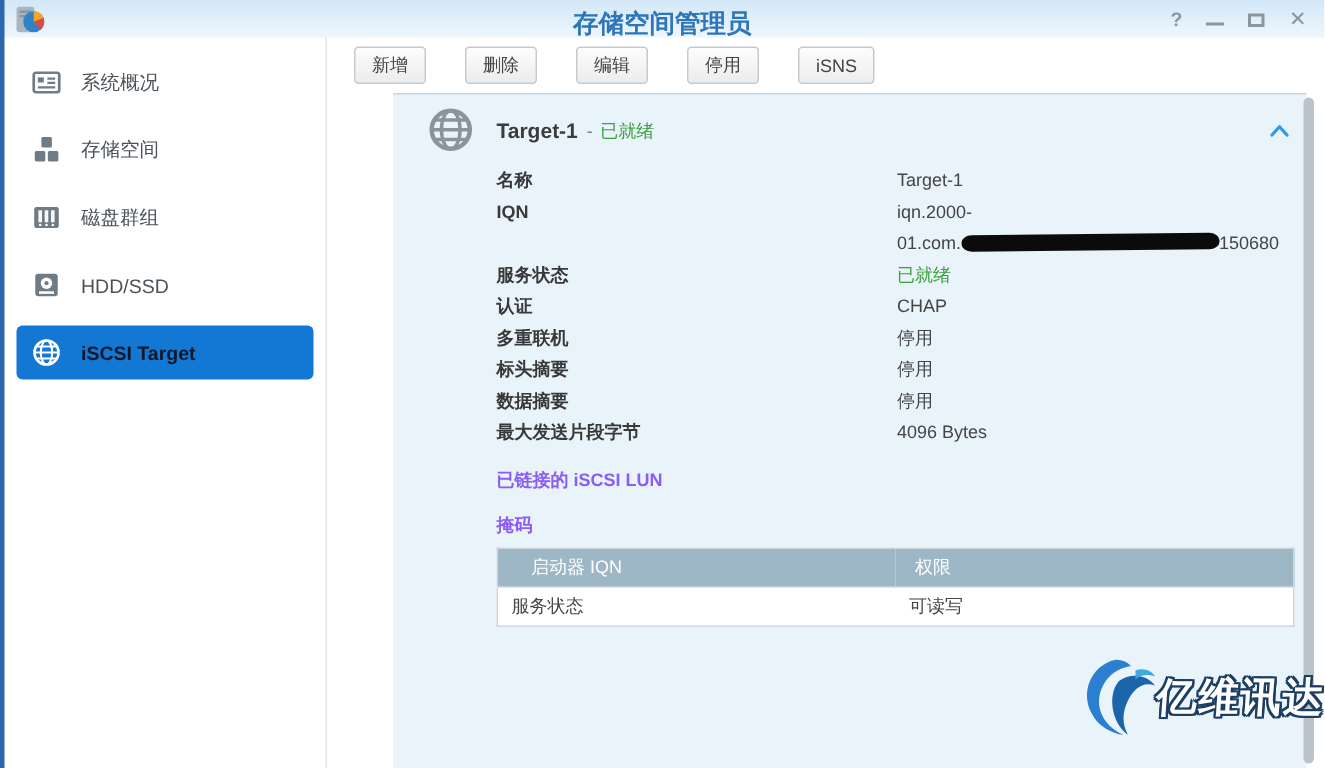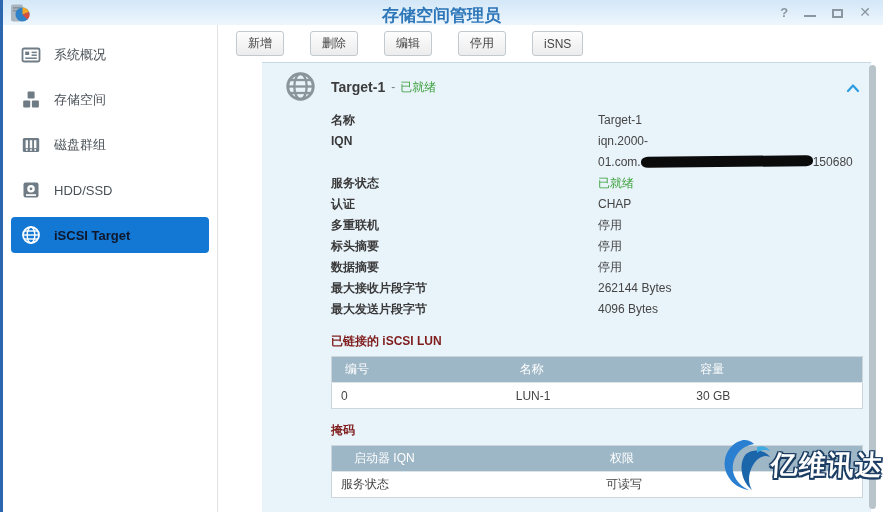--- a/index.html
+++ b/index.html
@@ -50,21 +50,21 @@
   
   .details { margin:5px 0 0 69px; }
   .drow { display:flex; align-items:flex-start; font-size:12px; line-height:21px; }
   .dlabel { width:267px; flex-shrink:0; font-weight:bold; color:#393939; }
   .dvalue { color:#454545; }
   .dvalue.green { color:#3ca03c; }
   .redact { display:inline-block; width:172px; height:11px; background:#0b0b0b;
     border-radius:7px / 5px; vertical-align:-1px; transform:rotate(-0.6deg); }
 
   
-  .section-title { margin:13px 0 6px 69px; font-size:12px; font-weight:bold; color:#7f1d1d; }
+  .section-title { margin:13px 0 6px 69px; font-size:12px; font-weight:bold; color:#8b5cf6; }
   .data-table { margin-left:69px; width:532px; border-collapse:collapse; background:#fff;
     font-size:12px; table-layout:fixed; border:1px solid #ccd6dc; }
   .data-table th { background:#9eb7c7; color:#fff; font-weight:normal; height:26px;
     text-align:left; padding-left:13px; }
   .data-table td { height:26px; padding-left:9px; color:#454545; border-top:1px solid #dde4e8; background:#fff; }
   .mask-table th:first-child { padding-left:22px; }
 
   
   .scroll-thumb { position:absolute; right:7px; top:40px; bottom:3px; width:7px;
     background:#b9c3ca; border-radius:4px; cursor:pointer; z-index:30; }
@@ -227,51 +227,26 @@
         </div>
         <div class="drow">
           <span class="dlabel">标头摘要</span>
           <span class="dvalue">停用</span>
         </div>
         <div class="drow">
           <span class="dlabel">数据摘要</span>
           <span class="dvalue">停用</span>
         </div>
         <div class="drow">
-          <span class="dlabel">最大接收片段字节</span>
-          <span class="dvalue">262144 Bytes</span>
-        </div>
-        <div class="drow">
           <span class="dlabel">最大发送片段字节</span>
           <span class="dvalue">4096 Bytes</span>
         </div>
       </div>
 
       <div class="section-title">已链接的 iSCSI LUN</div>
-      <table class="data-table">
-        <colgroup>
-            <col style="width:33%">
-            <col style="width:34%">
-            <col style="width:33%">
-          </colgroup>
-        <thead>
-          <tr>
-            <th>编号</th>
-            <th>名称</th>
-            <th>容量</th>
-          </tr>
-        </thead>
-        <tbody>
-          <tr>
-            <td>0</td>
-            <td>LUN-1</td>
-            <td>30 GB</td>
-          </tr>
-        </tbody>
-      </table>
 
       <div class="section-title">掩码</div>
       <table class="data-table mask-table">
         <colgroup>
             <col style="width:50%">
             <col style="width:50%">
           </colgroup>
         <thead>
           <tr>
             <th>启动器 IQN</th>

